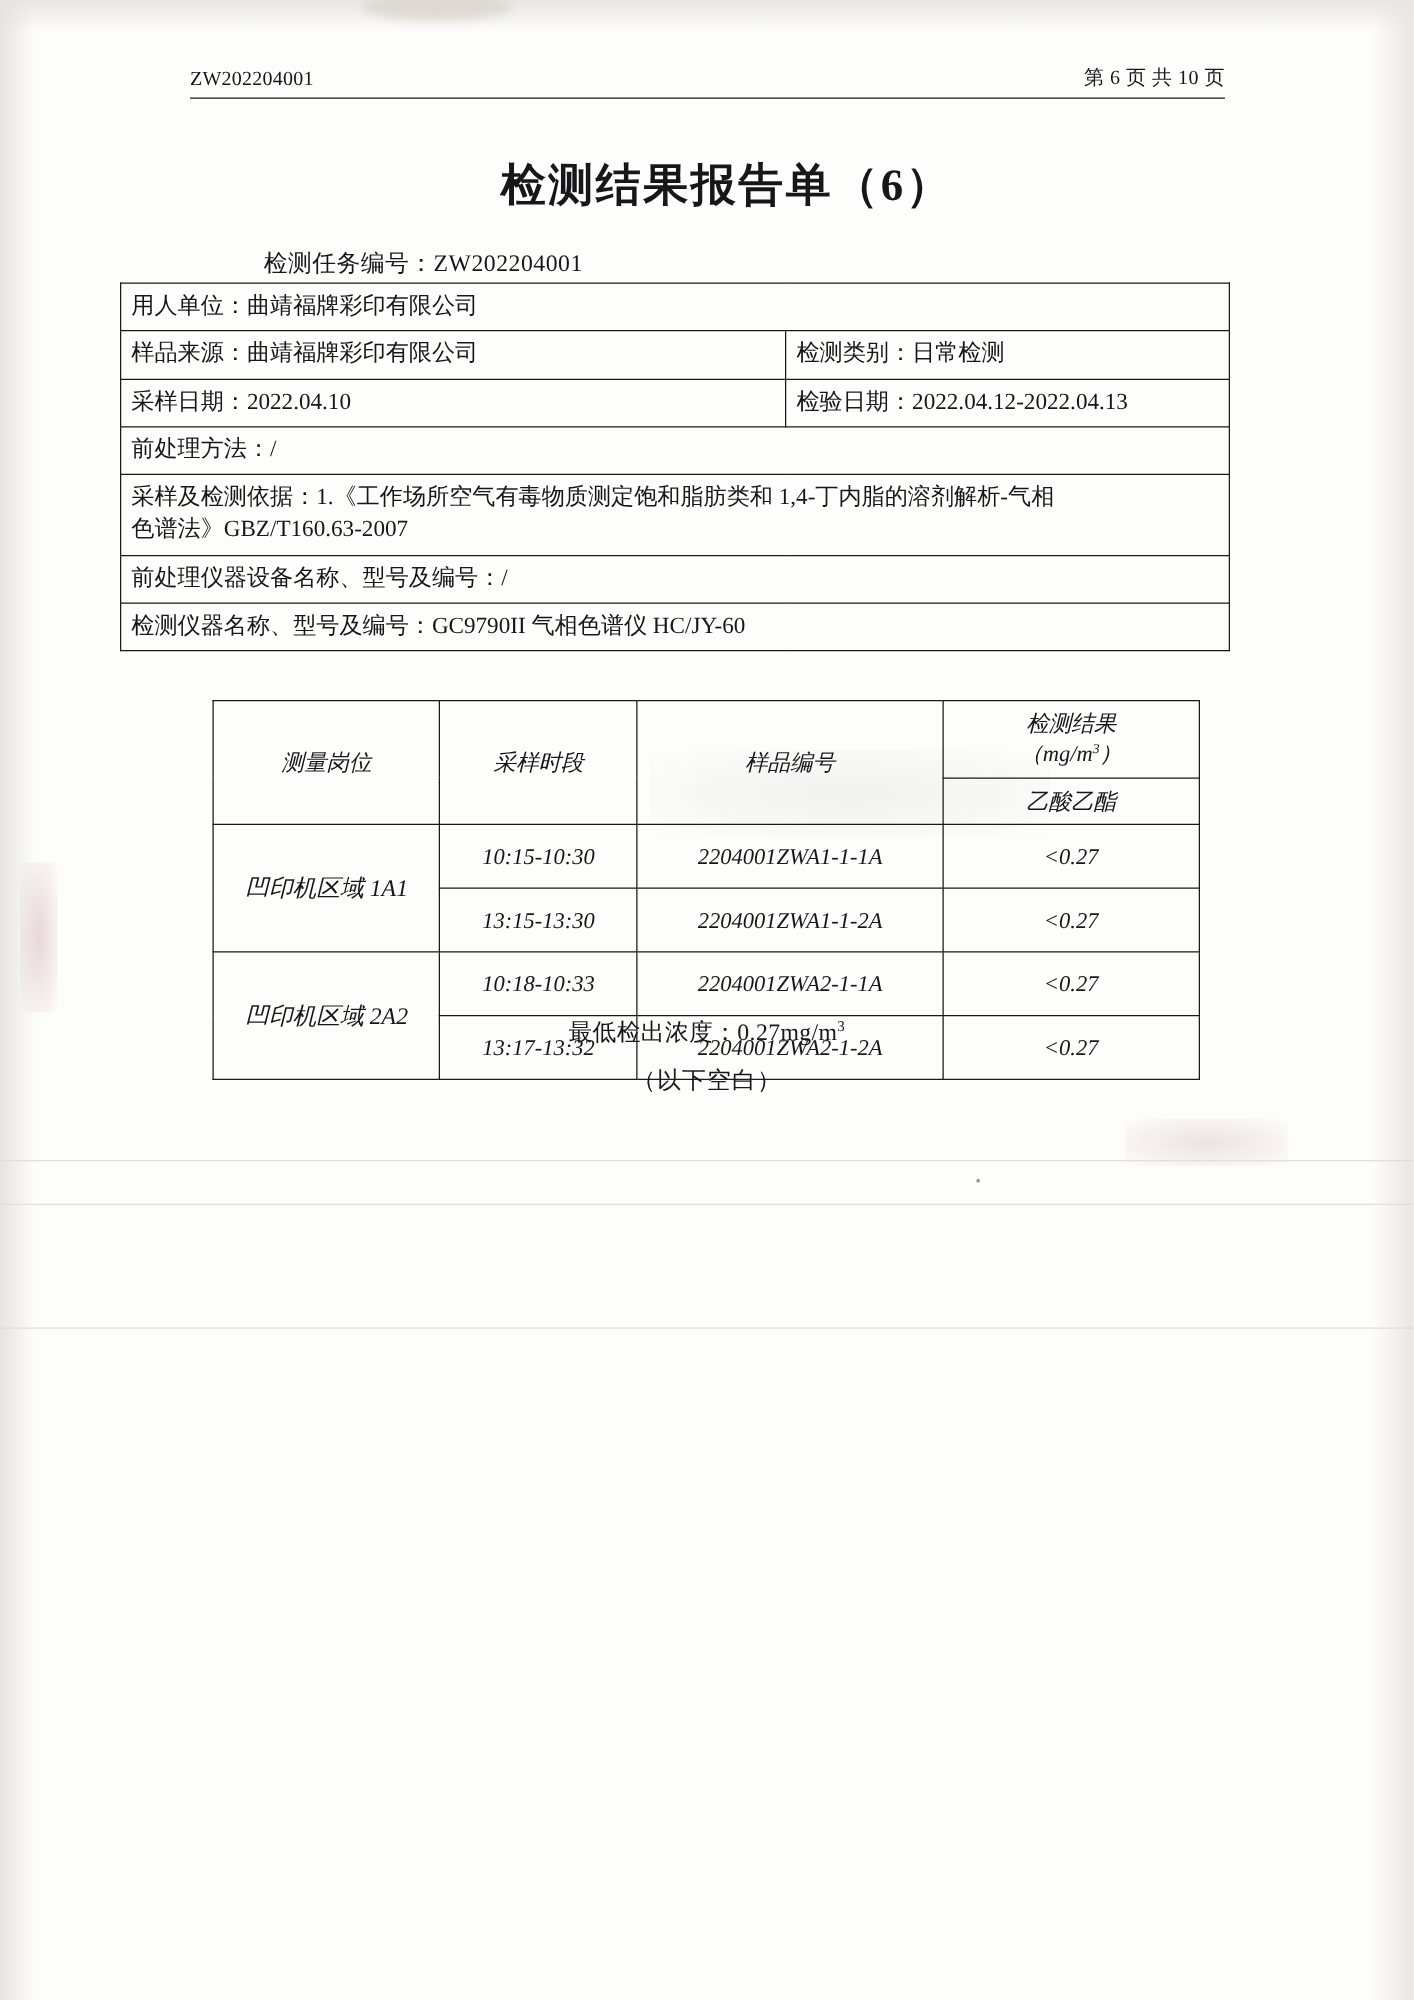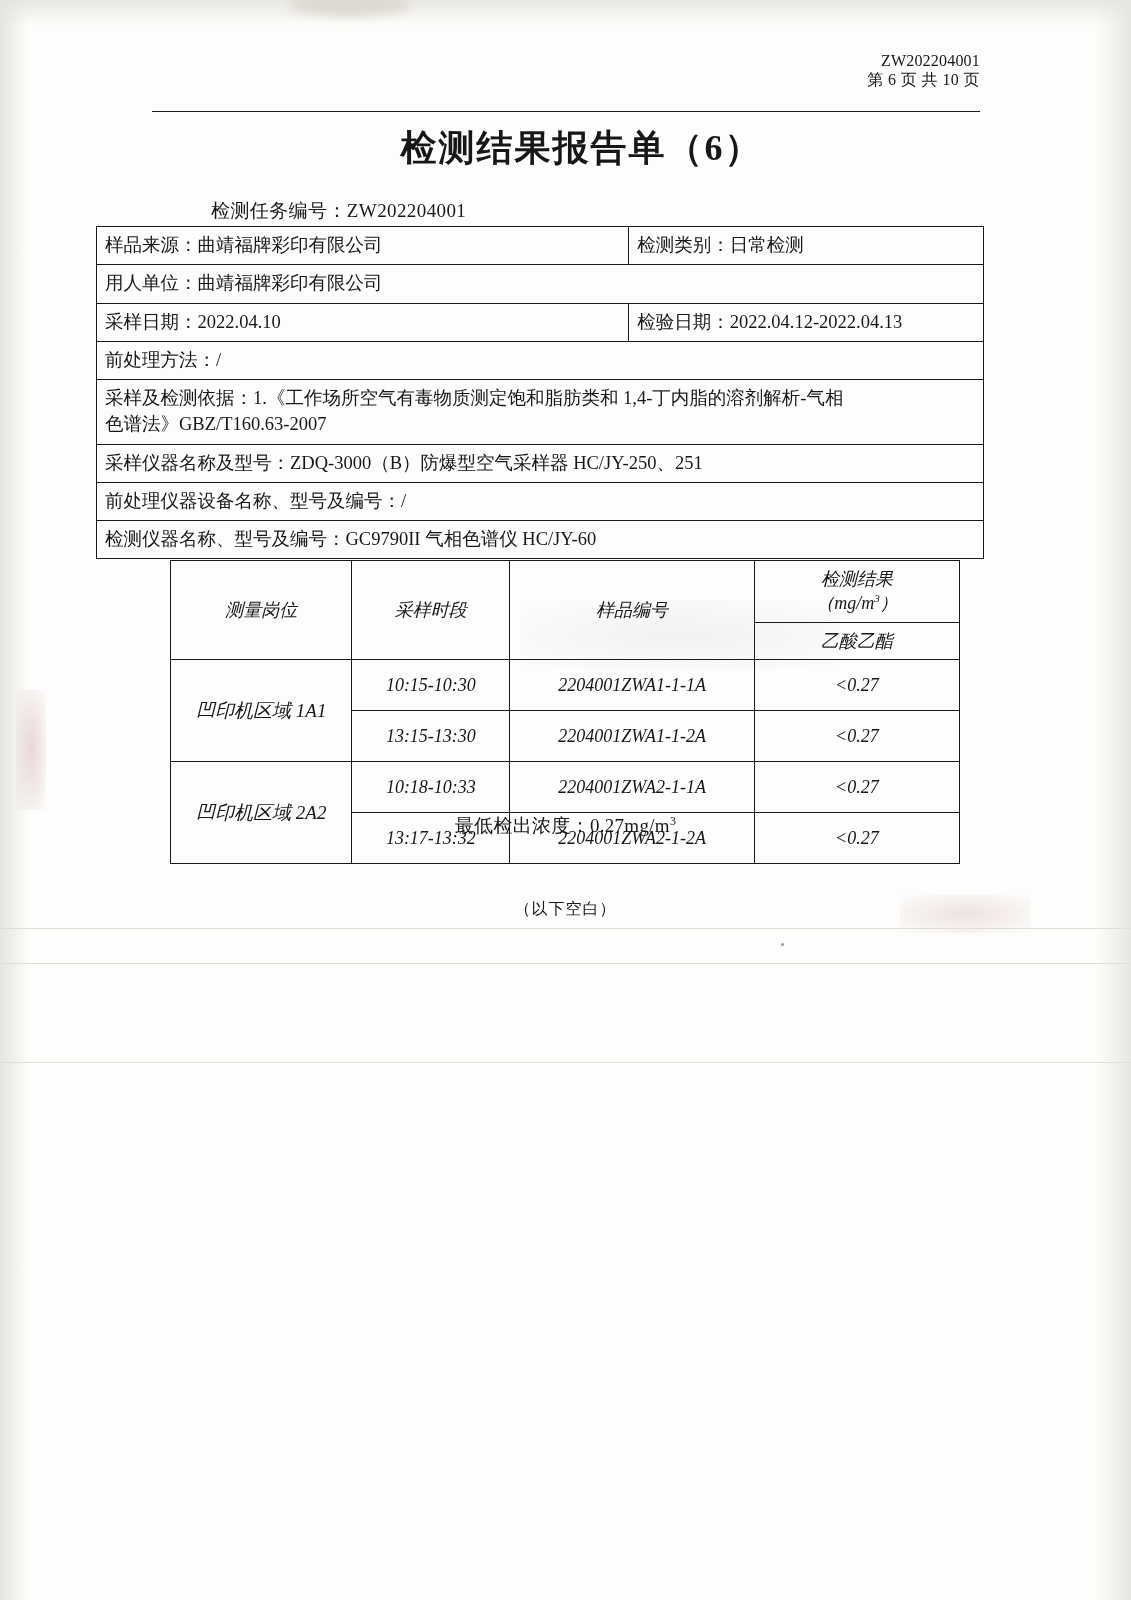--- a/index.html
+++ b/index.html
@@ -58,23 +58,22 @@
   
   .doc-header {
     position: absolute;
     left: 152px;
     top: 52px;
     width: 828px;
     display: flex;
     justify-content: space-between;
     align-items: flex-end;
     font-size: 16px;
-    padding-bottom: 20px;
+    padding-bottom: 5px;
     border-bottom: 1.6px solid #1b1b1e;
-    flex-direction: column;
   }
   .doc-header .h-left { letter-spacing: 0.2px; }
   .doc-header .h-right { letter-spacing: 0.4px; }
 
   .doc-title {
     position: absolute;
     left: 0; right: 0;
     top: 124px;
     text-align: center;
     font-size: 36px;
@@ -142,23 +141,22 @@
     text-align: center;
     font-size: 19px;
     letter-spacing: 0.3px;
   }
   .note-lowest sup { font-size: 12px; }
   .note-blank {
     position: absolute;
     left: 0; right: 0;
     top: 851px;
     text-align: center;
-    font-size: 16px;
+    font-size: 19px;
     letter-spacing: 1px;
-    margin-top: 48px;
   }
 
   
   .rule-a, .rule-b, .rule-c {
     position: absolute;
     height: 1px;
     background: #e0dedb;
     pointer-events: none;
   }
   .rule-a { left: 0; right: 0; top: 928px; }
@@ -191,53 +189,50 @@
 
   <div class="task-no">检测任务编号：ZW202204001</div>
 
   <table class="info-table">
     <colgroup>
       <col style="width:60%">
         <col style="width:40%">
     </colgroup>
     <tbody>
       <tr>
+        <td colspan="2">
+          <span>用人单位：</span><span>曲靖福牌彩印有限公司</span>
+        </td>
+      </tr>
+      <tr>
         <td>
           <span>样品来源：</span><span>曲靖福牌彩印有限公司</span>
         </td>
         <td class="cell-pad">
           <span>检测类别：</span><span>日常检测</span>
-        </td>
-      </tr>
-      <tr>
-        <td colspan="2">
-          <span>用人单位：</span><span>曲靖福牌彩印有限公司</span>
         </td>
       </tr>
       <tr>
         <td>
           <span>采样日期：</span><span>2022.04.10</span>
         </td>
         <td class="cell-pad">
           <span>检验日期：</span><span>2022.04.12-2022.04.13</span>
         </td>
       </tr>
       <tr>
         <td colspan="2">
           <span>前处理方法：</span><span>/</span>
         </td>
       </tr>
       <tr>
         <td colspan="2">
           <div>采样及检测依据：1.《工作场所空气有毒物质测定饱和脂肪类和 1,4-丁内脂的溶剂解析-气相</div>
           <div>色谱法》GBZ/T160.63-2007</div>
         </td>
-      </tr>
-      <tr>
-        <td colspan="2">采样仪器名称及型号：ZDQ-3000（B）防爆型空气采样器 HC/JY-250、251</td>
       </tr>
       <tr>
         <td colspan="2">前处理仪器设备名称、型号及编号：/</td>
       </tr>
       <tr>
         <td colspan="2">检测仪器名称、型号及编号：GC9790II 气相色谱仪 HC/JY-60</td>
       </tr>
     </tbody>
   </table>
 

